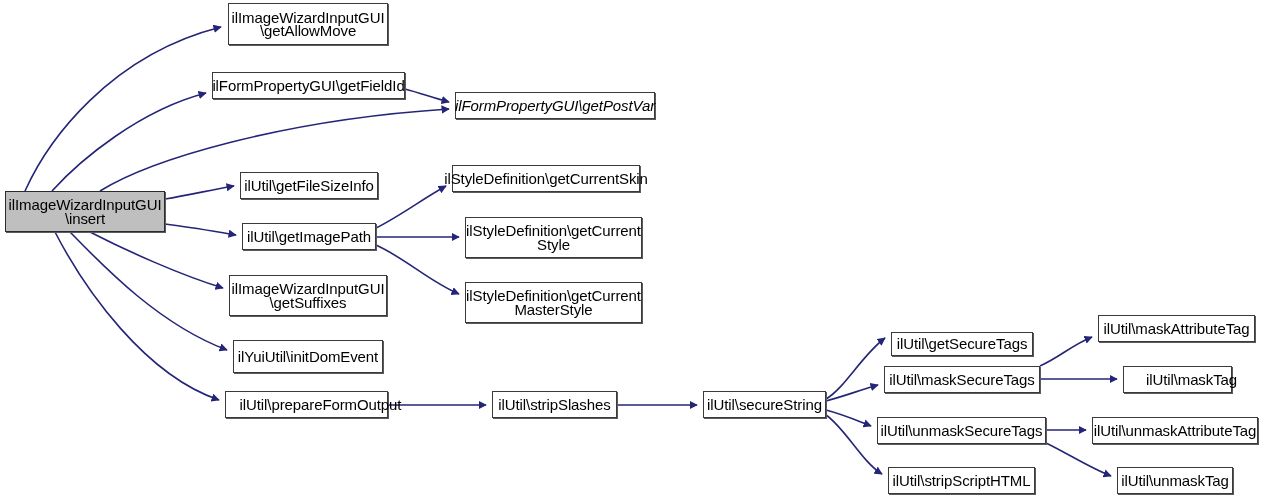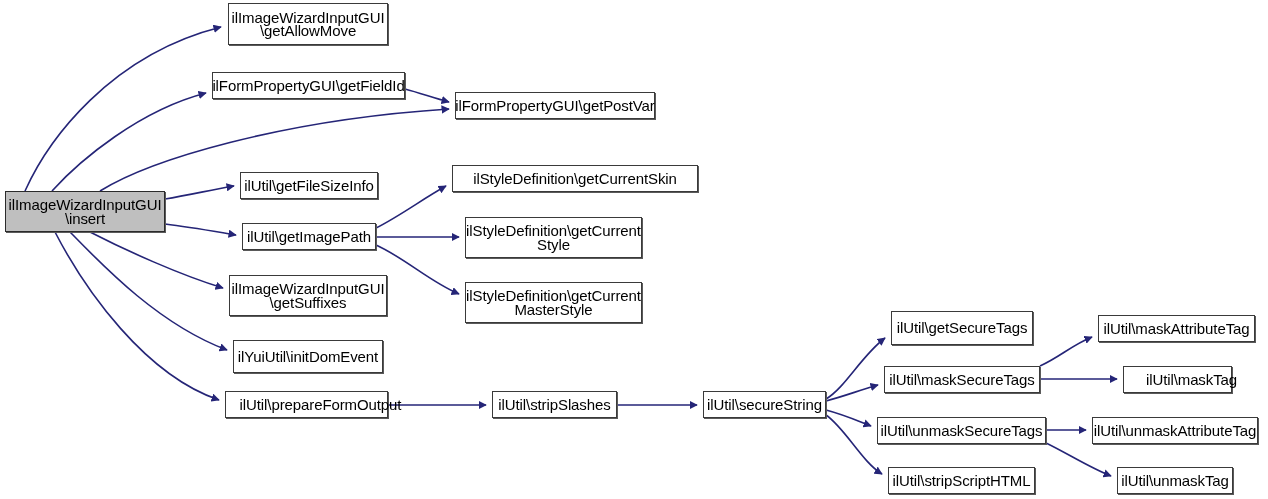--- a/index.html
+++ b/index.html
@@ -79,35 +79,35 @@
         <path d="M 1046,430 C 1062,430 1072,430 1086,430" fill="none" stroke="#252577" stroke-width="1.6" marker-end="url(#arrow)"></path>
         <path d="M 1046,443 C 1065,452 1090,468 1111,476" fill="none" stroke="#252577" stroke-width="1.6" marker-end="url(#arrow)"></path>
       </g>
   </svg>
   <div id="node-layer">
       <div class="node highlight" style="left: 5px; top: 191px; width: 160px; height: 41px;">ilImageWizardInputGUI
 \insert</div>
       <div class="node" style="left: 228px; top: 3px; width: 160px; height: 42px;">ilImageWizardInputGUI
 \getAllowMove</div>
       <div class="node" style="left: 212px; top: 72px; width: 193px; height: 27px;">ilFormPropertyGUI\getFieldId</div>
-      <div class="node" style="left: 455px; top: 92px; width: 200px; height: 27px;">ilFormPropertyGUI\getPostVar</div>
+      <div class="node" style="left: 455px; top: 92px; width: 200px; height: 27px; font-style: italic;">ilFormPropertyGUI\getPostVar</div>
       <div class="node" style="left: 240px; top: 172px; width: 138px; height: 27px;">ilUtil\getFileSizeInfo</div>
       <div class="node" style="left: 242px; top: 223px; width: 134px; height: 27px;">ilUtil\getImagePath</div>
-      <div class="node" style="left: 452px; top: 165px; width: 246px; height: 27px;">ilStyleDefinition\getCurrentSkin</div>
+      <div class="node" style="left: 452px; top: 165px; width: 188px; height: 27px;">ilStyleDefinition\getCurrentSkin</div>
       <div class="node" style="left: 465px; top: 217px; width: 177px; height: 41px;">ilStyleDefinition\getCurrent
 Style</div>
       <div class="node" style="left: 465px; top: 282px; width: 177px; height: 41px;">ilStyleDefinition\getCurrent
 MasterStyle</div>
       <div class="node" style="left: 229px; top: 275px; width: 158px; height: 41px;">ilImageWizardInputGUI
 \getSuffixes</div>
       <div class="node" style="left: 233px; top: 340px; width: 150px; height: 33px;">ilYuiUtil\initDomEvent</div>
       <div class="node" style="left: 225px; top: 391px; width: 163px; height: 27px; padding-left: 28px;">ilUtil\prepareFormOutput</div>
       <div class="node" style="left: 492px; top: 391px; width: 125px; height: 27px;">ilUtil\stripSlashes</div>
       <div class="node" style="left: 703px; top: 391px; width: 123px; height: 27px;">ilUtil\secureString</div>
-      <div class="node" style="left: 891px; top: 311px; width: 142px; height: 34px;">ilUtil\getSecureTags</div>
+      <div class="node" style="left: 891px; top: 332px; width: 142px; height: 24px;">ilUtil\getSecureTags</div>
       <div class="node" style="left: 884px; top: 366px; width: 156px; height: 27px;">ilUtil\maskSecureTags</div>
       <div class="node" style="left: 877px; top: 417px; width: 169px; height: 27px;">ilUtil\unmaskSecureTags</div>
       <div class="node" style="left: 888px; top: 467px; width: 147px; height: 27px;">ilUtil\stripScriptHTML</div>
       <div class="node" style="left: 1098px; top: 315px; width: 157px; height: 27px;">ilUtil\maskAttributeTag</div>
       <div class="node" style="left: 1123px; top: 366px; width: 109px; height: 27px; padding-left: 28px;">ilUtil\maskTag</div>
       <div class="node" style="left: 1092px; top: 417px; width: 166px; height: 27px;">ilUtil\unmaskAttributeTag</div>
       <div class="node" style="left: 1117px; top: 467px; width: 116px; height: 27px;">ilUtil\unmaskTag</div>
     </div>
 </div>
 

